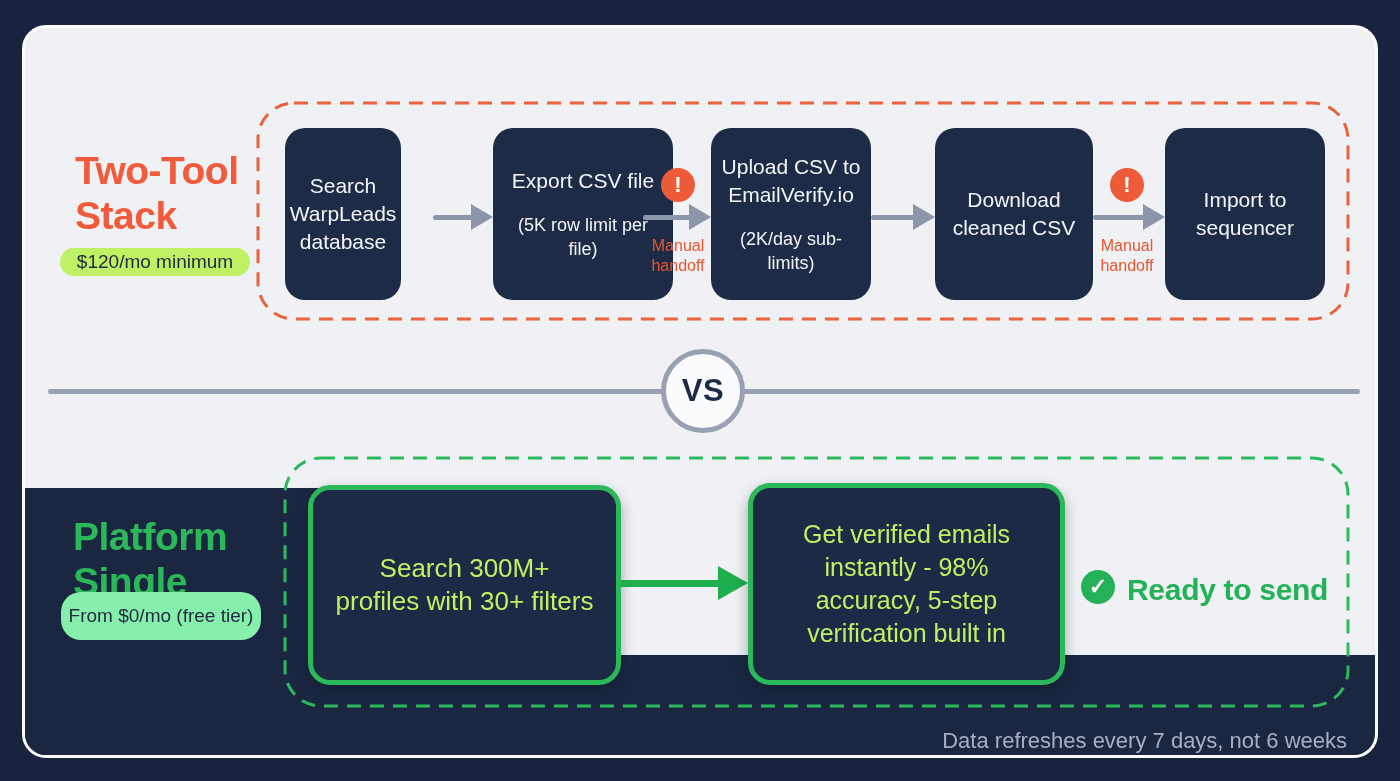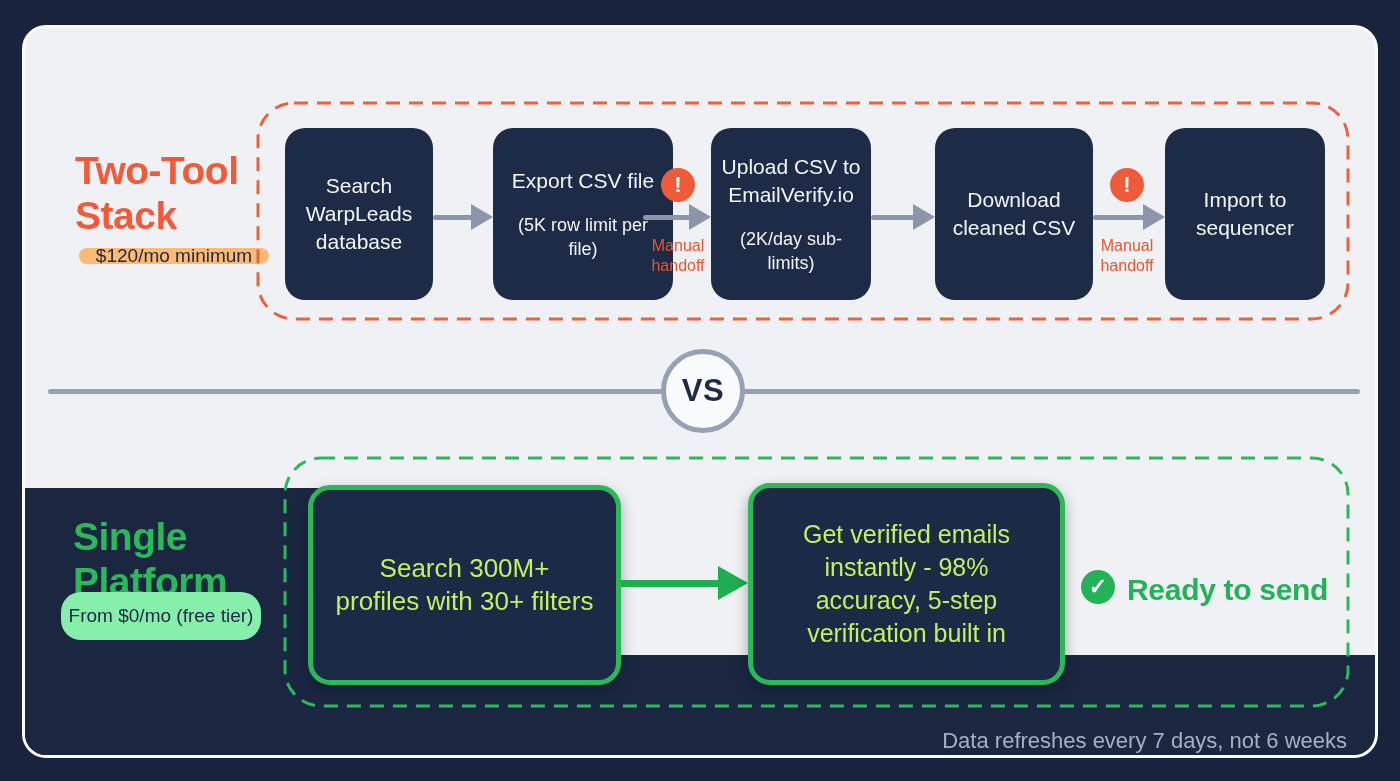--- a/index.html
+++ b/index.html
@@ -21,34 +21,34 @@
   .dark-band  { position: absolute; left: 0; top: 627px; width: 1356px; height: 106px; background: #1b2741; }
 
   
   .heading { font-weight: 800; font-size: 39px; line-height: 45px; letter-spacing: -0.5px; }
   .heading.orange { color: #f15b3c; position: absolute; left: 50px; top: 120px; }
   .heading.green  { color: #2ab858; position: absolute; left: 48px; top: 486px; }
   .pill {
     position: absolute; display: flex; align-items: center; justify-content: center;
     border-radius: 18px; color: #222c44; font-size: 19px; white-space: nowrap;
   }
-  .pill.top    { left: 54px; top: 220px; width: 190px; height: 16px; background: #fdba74; }
+  .pill.top    { left: 35px; top: 220px; width: 190px; height: 28px; background: #bef264; }
   .pill.bottom { left: 36px; top: 564px; width: 200px; height: 48px; background: #86efac; border-radius: 20px; }
 
   .dashed-svg { position: absolute; pointer-events: none; }
 
   
   .step-box {
     position: absolute; top: 100px; height: 172px; background: #1e2b47;
     border-radius: 20px; color: #f3f5f8; display: flex; flex-direction: column;
     align-items: center; justify-content: center; text-align: center; padding: 6px 8px;
   }
   .step-box .main { font-size: 21px; line-height: 28px; }
   .step-box .sub  { font-size: 18px; line-height: 24px; margin-top: 18px; }
-  .b1 { left: 260px;  width: 148px; justify-content: center; }
+  .b1 { left: 260px;  width: 116px; justify-content: center; }
   .b2 { left: 468px;  width: 180px; justify-content: center; }
   .b3 { left: 686px;  width: 160px; }
   .b4 { left: 910px;  width: 158px; }
   .b5 { left: 1140px; width: 160px; }
 
   
   .g-arrow { position: absolute; top: 176px; height: 26px; }
   .g-arrow .shaft {
     position: absolute; left: 0; top: 11px; height: 5px; background: #8c96aa; border-radius: 3px;
   }
@@ -174,22 +174,22 @@
 
     <div class="warn-circle w1c">!</div>
     <div class="warn-label w1t">Manual handoff</div>
     <div class="warn-circle w2c">!</div>
     <div class="warn-label w2t">Manual handoff</div>
 
     <div class="divider-line"></div>
     <div class="vs-circle">VS</div>
 
     <div class="heading green">
+      <div>Platform</div>
       <div>Single</div>
-      <div>Platform</div>
     </div>
     <div class="pill bottom">From $0/mo (free tier)</div>
 
     <svg class="dashed-svg" style="left:258px; top:428px;" width="1067" height="252">
       <rect x="2" y="2" width="1063" height="248" rx="36" fill="none" stroke="#2cb95e" stroke-width="3" stroke-dasharray="14 9"></rect>
     </svg>
 
     <div class="plat-box pbA">
       <div>Search 300M+ profiles with 30+ filters</div>
     </div>

